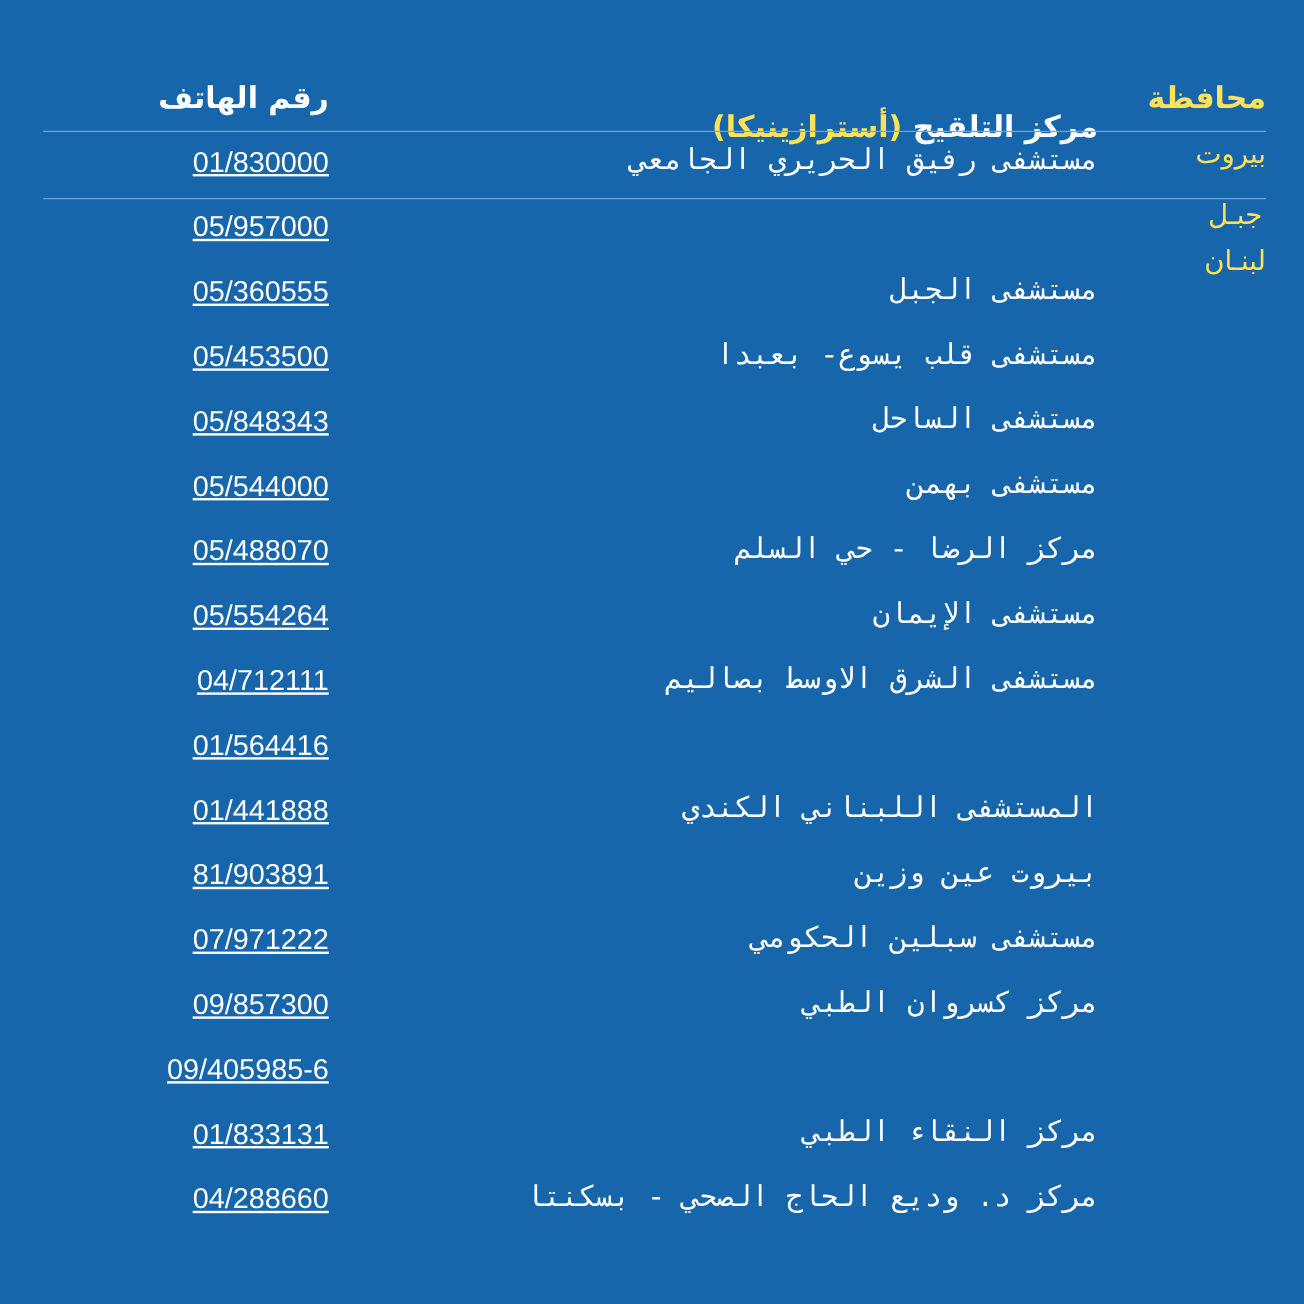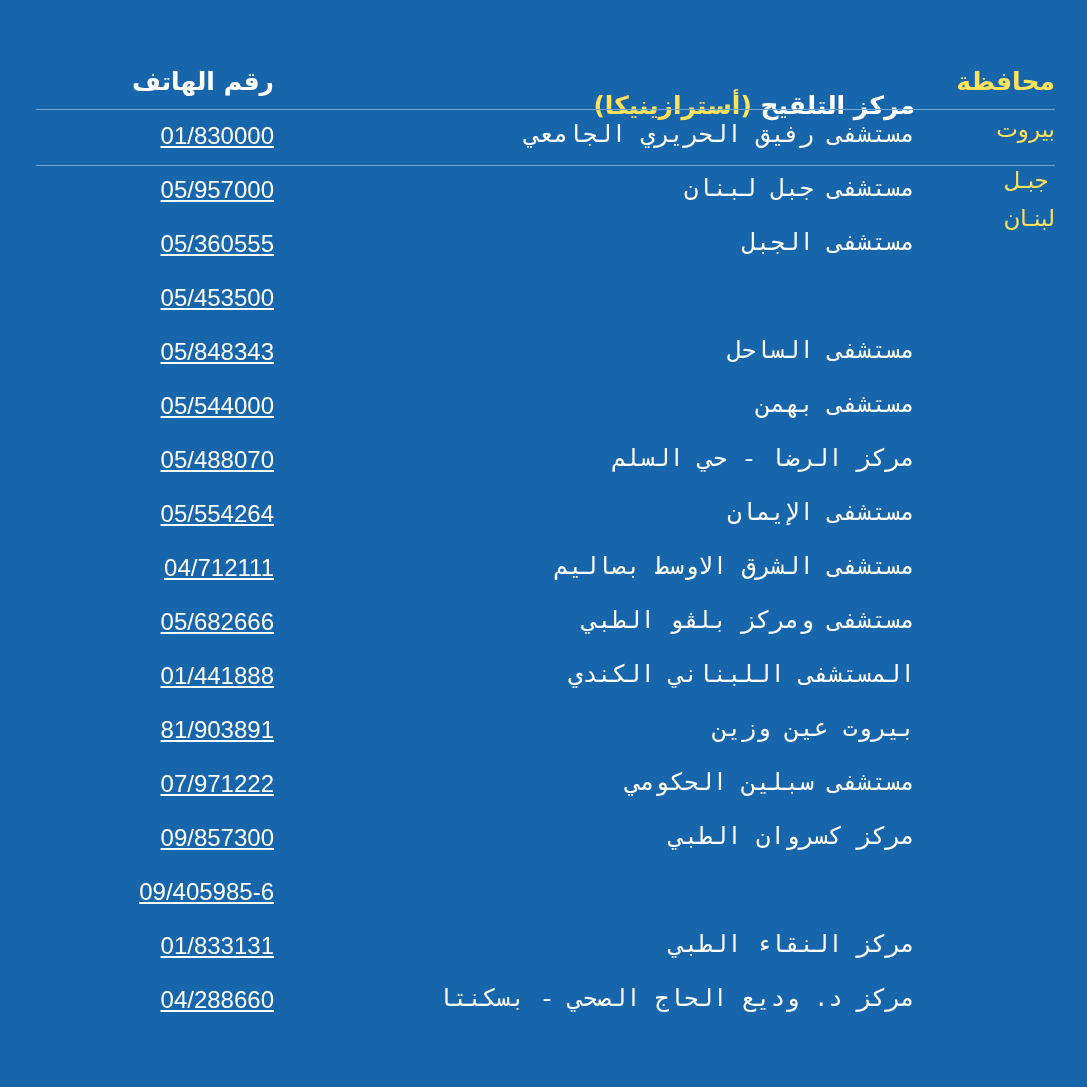--- a/index.html
+++ b/index.html
@@ -53,21 +53,21 @@
       width: 1019px;
       height: 1px;
       background: #6fa6da;
     }
     .gov {
       position: absolute;
       right: 32px;
       color: #ffe15a;
       font-size: 23px;
       direction: rtl;
-      text-align: left;
+      text-align: center;
       line-height: 38px;
       white-space: nowrap;
     }
     .row {
       position: absolute;
       left: 0;
       width: 1087px;
       height: 40px;
     }
     .row .name {
@@ -114,28 +114,28 @@
   </div>
 
   <div class="divider" style="top:165px;"></div>
 
   <div class="gov" style="top:161px;">
     <div>جبـل</div>
     <div>لبنـان</div>
   </div>
 
   <div class="row" style="top:170px;">
-    <span class="name">مستشفى جبل لبنان</span>
     <span class="phone">05/957000</span>
   </div>
   <div class="row" style="top:224px;">
     <span class="name">مستشفى الجبل</span>
     <span class="phone">05/360555</span>
   </div>
   <div class="row" style="top:278px;">
+    <span class="name">مستشفى قلب يسوع- بعبدا</span>
     <span class="phone">05/453500</span>
   </div>
   <div class="row" style="top:332px;">
     <span class="name">مستشفى الساحل</span>
     <span class="phone">05/848343</span>
   </div>
   <div class="row" style="top:386px;">
     <span class="name">مستشفى بهمن</span>
     <span class="phone">05/544000</span>
   </div>
@@ -145,22 +145,21 @@
   </div>
   <div class="row" style="top:494px;">
     <span class="name">مستشفى الإيمان</span>
     <span class="phone">05/554264</span>
   </div>
   <div class="row" style="top:548px;">
     <span class="name">مستشفى الشرق الاوسط بصاليم</span>
     <span class="phone">04/712111</span>
   </div>
   <div class="row" style="top:602px;">
-    <span class="name">مستشفى ومركز بلڤو الطبي</span>
-    <span class="phone">05/682666</span>
+    <span class="phone">01/564416</span>
   </div>
   <div class="row" style="top:656px;">
     <span class="name">المستشفى اللبناني الكندي</span>
     <span class="phone">01/441888</span>
   </div>
   <div class="row" style="top:710px;">
     <span class="name">بيروت عين وزين</span>
     <span class="phone">81/903891</span>
   </div>
   <div class="row" style="top:764px;">

